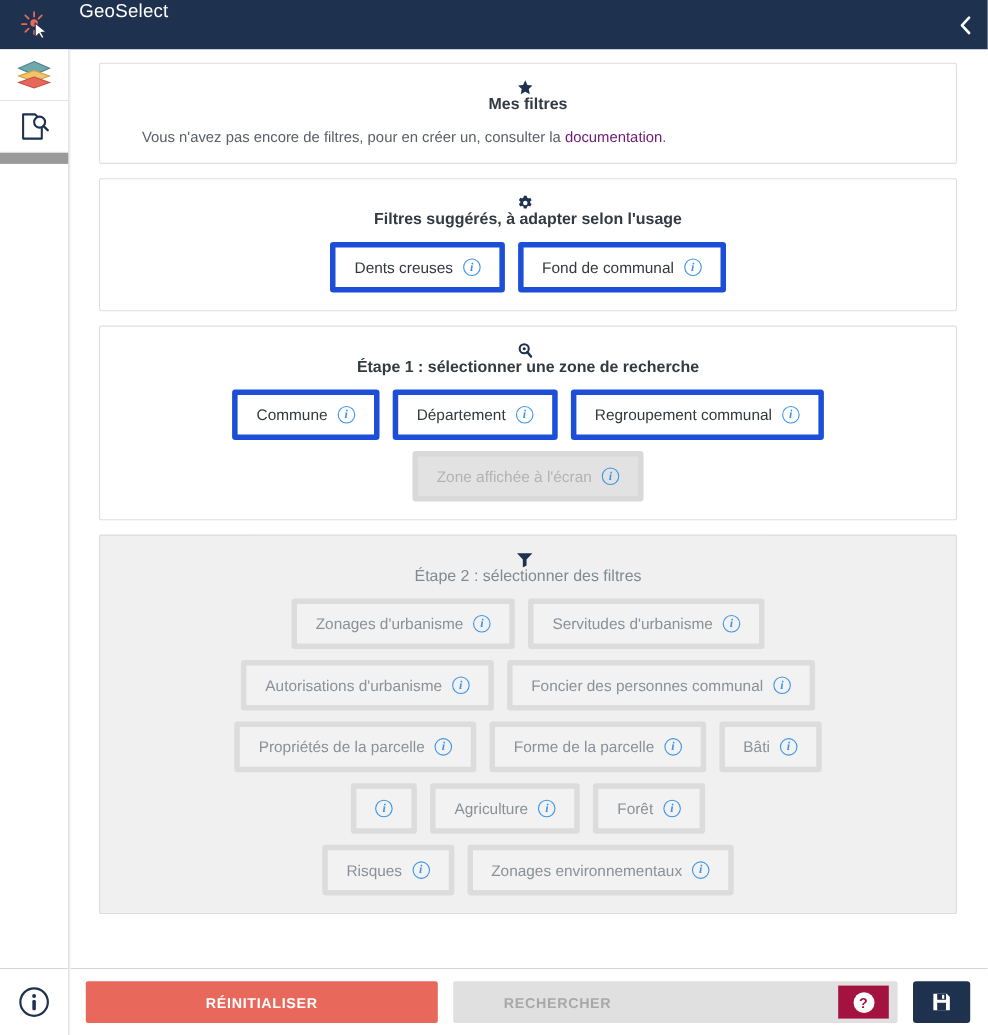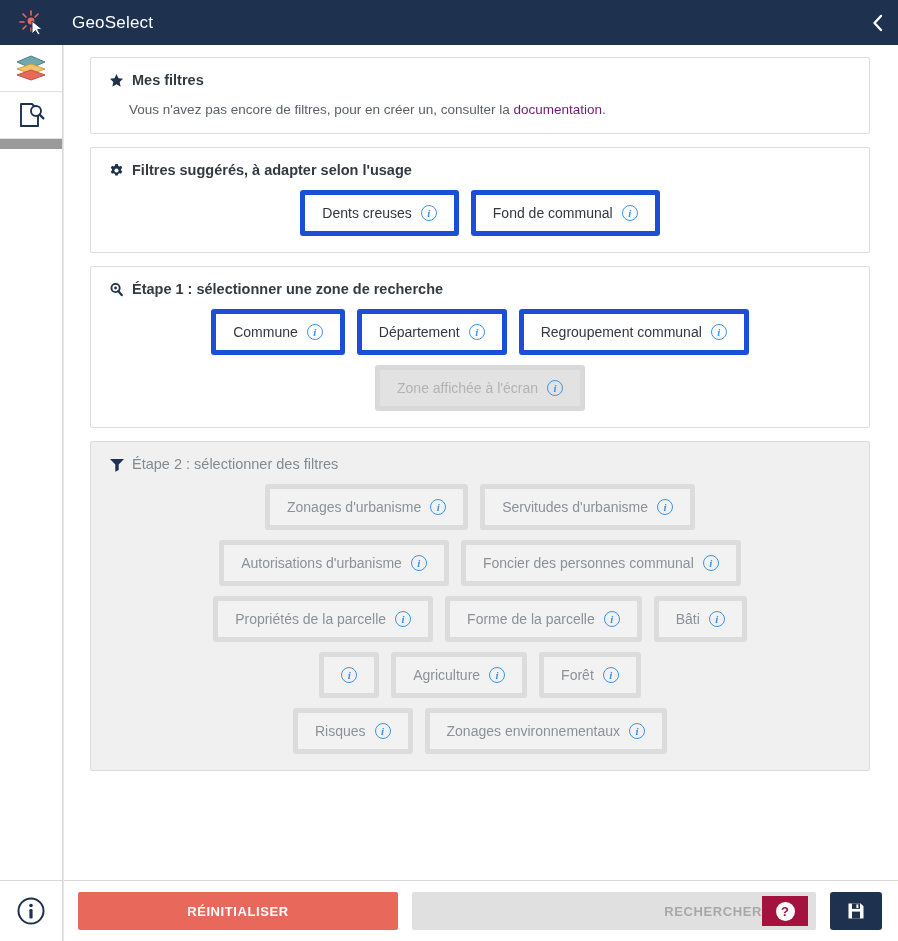--- a/index.html
+++ b/index.html
@@ -18,21 +18,21 @@
     height: 941px;
     display: flex;
     flex-direction: column;
   }
 
   
   .header {
     height: 45px;
     background: #1e3250;
     display: flex;
-    align-items: center;
+    align-items: flex-start;
     flex: 0 0 45px;
   }
   .header-logo-cell {
     width: 63px;
     height: 45px;
     display: flex;
     align-items: center;
     justify-content: center;
     flex: 0 0 63px;
   }
@@ -125,20 +125,21 @@
     border-color: #dcdcdc;
   }
 
   .card-title {
     display: flex;
     align-items: center;
     font-size: 14.5px;
     color: #333a42;
     font-weight: bold;
     margin-bottom: 6px;
+    flex-direction: column;
   }
   .card-title .t-ico {
     display: inline-flex;
     align-items: center;
     justify-content: center;
     width: 19px;
     margin-right: 6px;
     color: #1e3250;
   }
   .card-title.muted { color: #808a92; font-weight: normal; }
@@ -239,21 +240,21 @@
     background: #e0e0e0;
     border: none;
     border-radius: 2px;
     display: flex;
     align-items: center;
     position: relative;
     cursor: default;
   }
   .btn-search-label {
     flex: 1 1 auto;
-    text-align: right;
+    text-align: left;
     color: #a8a8a8;
     font-size: 13px;
     font-weight: bold;
     letter-spacing: .6px;
     padding-left: 46px;
   }
   .help-badge {
     width: 46px;
     height: 30px;
     margin-right: 8px;

